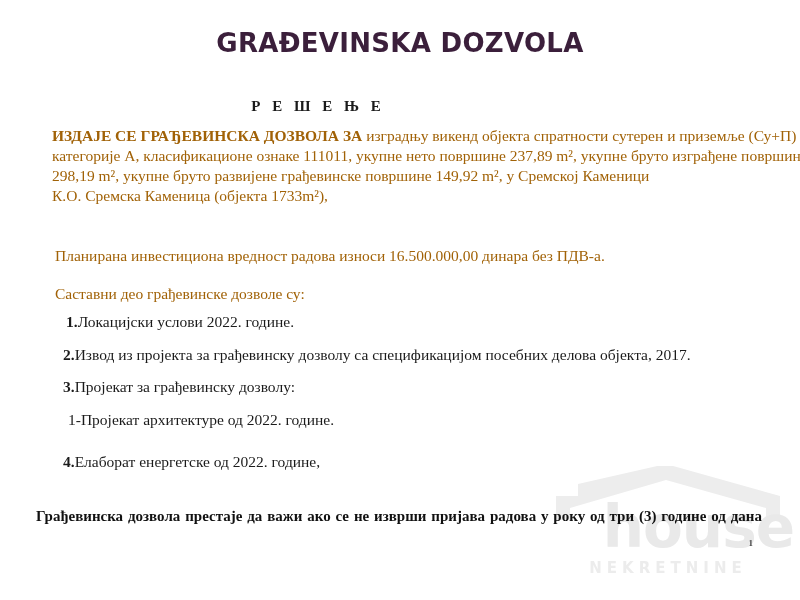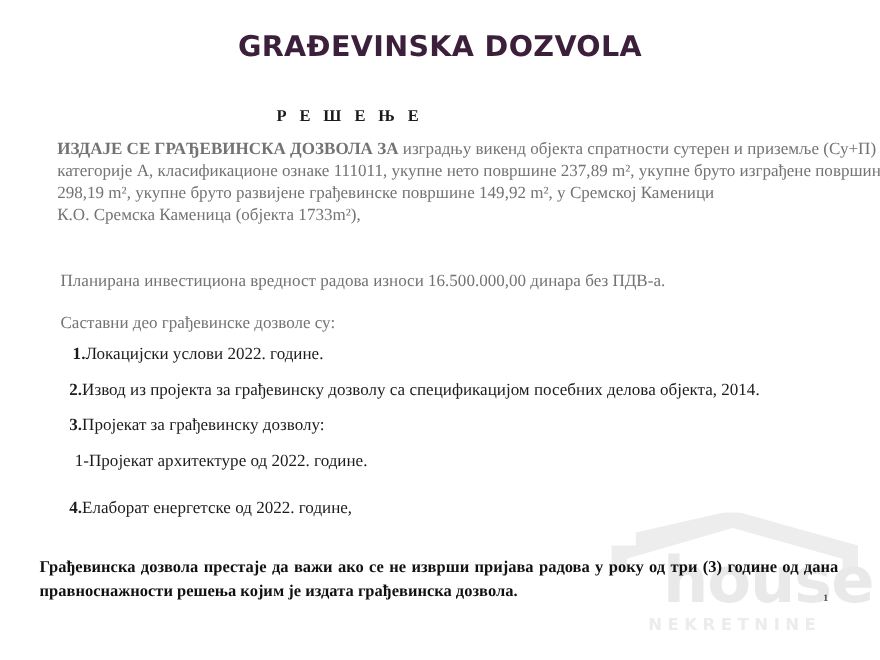--- a/index.html
+++ b/index.html
@@ -95,21 +95,21 @@
     font-weight: bold;
     font-size: 15px;
     letter-spacing: 4px;
     color: #1b1b1b;
   }
 
   .para {
     position: absolute;
     font-size: 15.5px;
     line-height: 20px;
-    color: #737373;
+    color: #a16207;
   }
 
   .para-main {
     left: 52px;
     top: 126px;
     width: 712px;
     text-align: justify;
   }
   .para-main .lead {
     font-weight: bold;
@@ -204,36 +204,35 @@
 
     <div class="para para-invest">Планирана инвестициона вредност радова износи 16.500.000,00 динара без ПДВ-а.</div>
 
     <div class="para para-parts">Саставни део грађевинске дозволе су:</div>
 
     <div class="list-item li-1">
       <span class="num">1.</span><span>Локацијски услови  2022.  године.</span>
     </div>
 
     <div class="list-item li-2">
-      <span class="num">2.</span><span>Извод из пројекта за грађевинску дозволу са спецификацијом посебних делова објекта,  2014.</span>
+      <span class="num">2.</span><span>Извод из пројекта за грађевинску дозволу са спецификацијом посебних делова објекта,  2017.</span>
     </div>
 
     <div class="list-item li-3">
       <span class="num">3.</span><span>Пројекат за грађевинску дозволу:</span>
     </div>
 
     <div class="list-item li-3a">
       <span>1-</span><span>Пројекат архитектуре   од  2022. године.</span>
     </div>
 
     <div class="list-item li-4">
       <span class="num">4.</span><span>Елаборат енергетске    од    2022. године,</span>
     </div>
 
     <div class="para-expiry">
       <span class="ln ln1">Грађевинска дозвола престаје да важи ако се не изврши пријава радова у року од три (3) године од дана</span>
-      <span class="ln">правноснажности решења којим је издата грађевинска дозвола.</span>
     </div>
 
     <div class="page-marker">1</div>
 
   </div>
 </div>
 
 </body></html>

